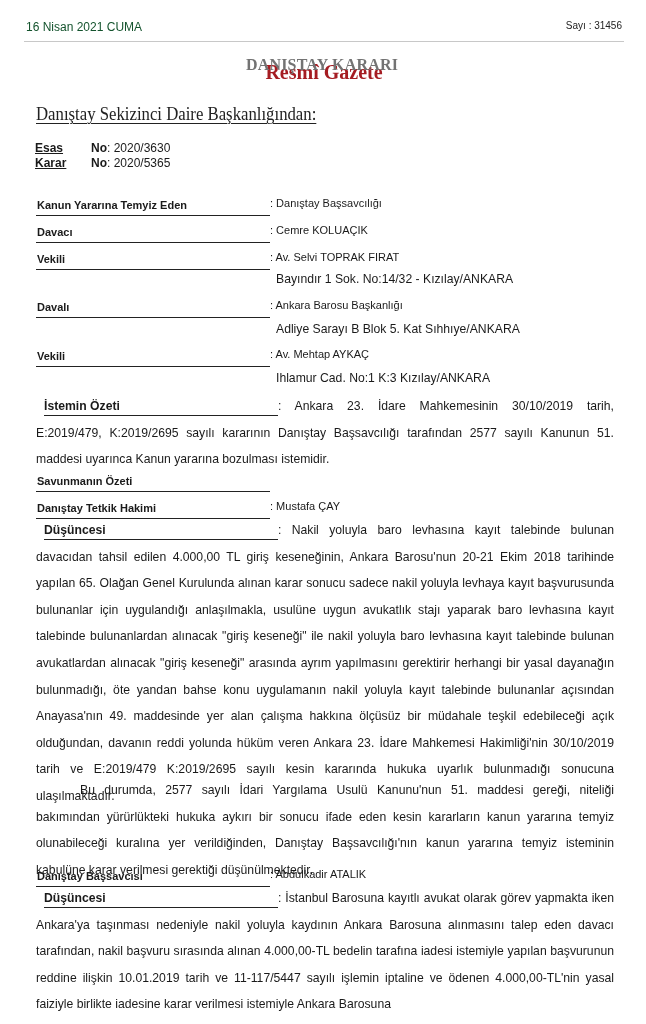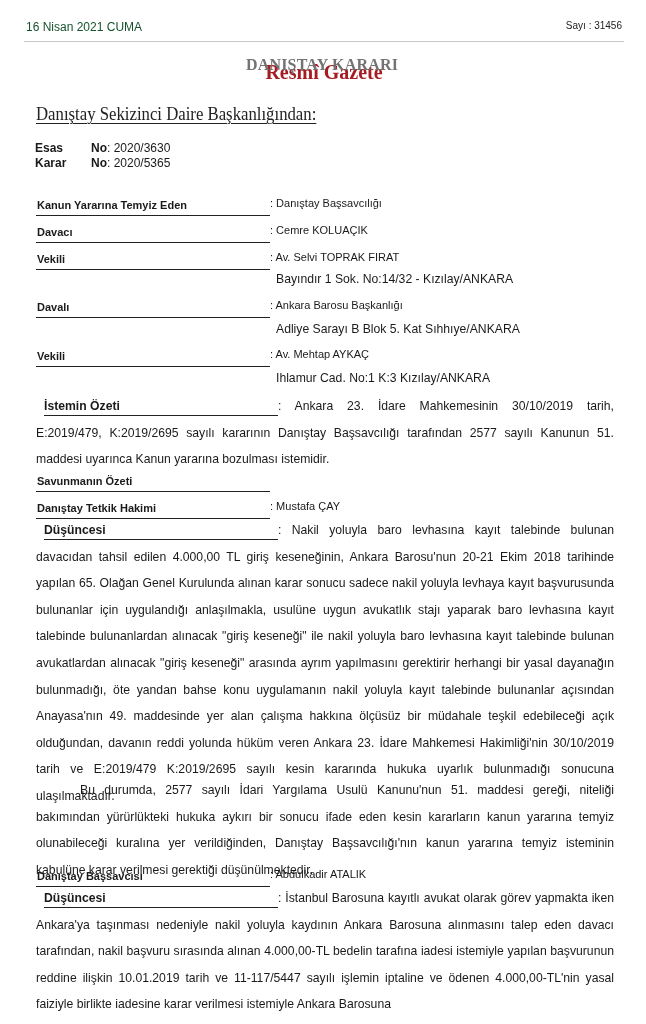--- a/index.html
+++ b/index.html
@@ -10,21 +10,21 @@
   .mh-date { position: absolute; left: 2px; top: 8px; font-size: 12px; color: #14532d; text-align: right; }
   .mh-title { position: absolute; left: 0; right: 0; top: 1px; text-align: center; font-family: "Liberation Serif", serif; font-weight: bold; font-size: 20px; color: #a51c22; margin-top: 48px; }
   .mh-issue { position: absolute; right: 2px; top: 8px; font-size: 10px; color: #222; }
 
   .doc-title { position: absolute; left: 0; width: 644px; top: 56px; text-align: center; font-family: "Liberation Serif", serif; font-weight: bold; font-size: 16px; color: #737373; letter-spacing: 0.2px; }
 
   .chamber { position: absolute; left: 36px; top: 104px; font-family: "Liberation Serif", serif; font-size: 18px; color: #222; text-decoration: underline; text-underline-offset: 3px; text-decoration-thickness: 1px; transform: scaleX(0.93); transform-origin: left; }
 
   .refs { position: absolute; left: 35px; top: 141px; font-size: 12px; line-height: 15px; }
   .ref-row { display: flex; }
-  .ref-key { width: 56px; font-weight: bold; }
+  .ref-key { width: 56px; font-weight: bold; text-decoration: underline; }
   .ref-no { font-weight: bold; }
 
   .field { position: absolute; left: 36px; width: 580px; height: 20px; font-size: 11px; text-decoration: underline; }
   .field-label { position: absolute; left: 0; top: 0; width: 234px; height: 17px; font-weight: bold; border-bottom: 1.6px solid #222; padding-left: 1px; }
   .field-value { position: absolute; left: 234px; top: -2px; white-space: nowrap; }
   .addr { position: absolute; left: 276px; font-size: 12.2px; white-space: nowrap; }
 
   .para { position: absolute; left: 36px; width: 578px; font-size: 12.2px; line-height: 26.6px; text-align: justify; text-align-last: auto; }
   .para .inline-label { display: inline-block; width: 234px; font-weight: bold; border-bottom: 1.6px solid #222; line-height: 17px; vertical-align: baseline; margin-left: 8px; }
   .indent { text-indent: 44px; }

